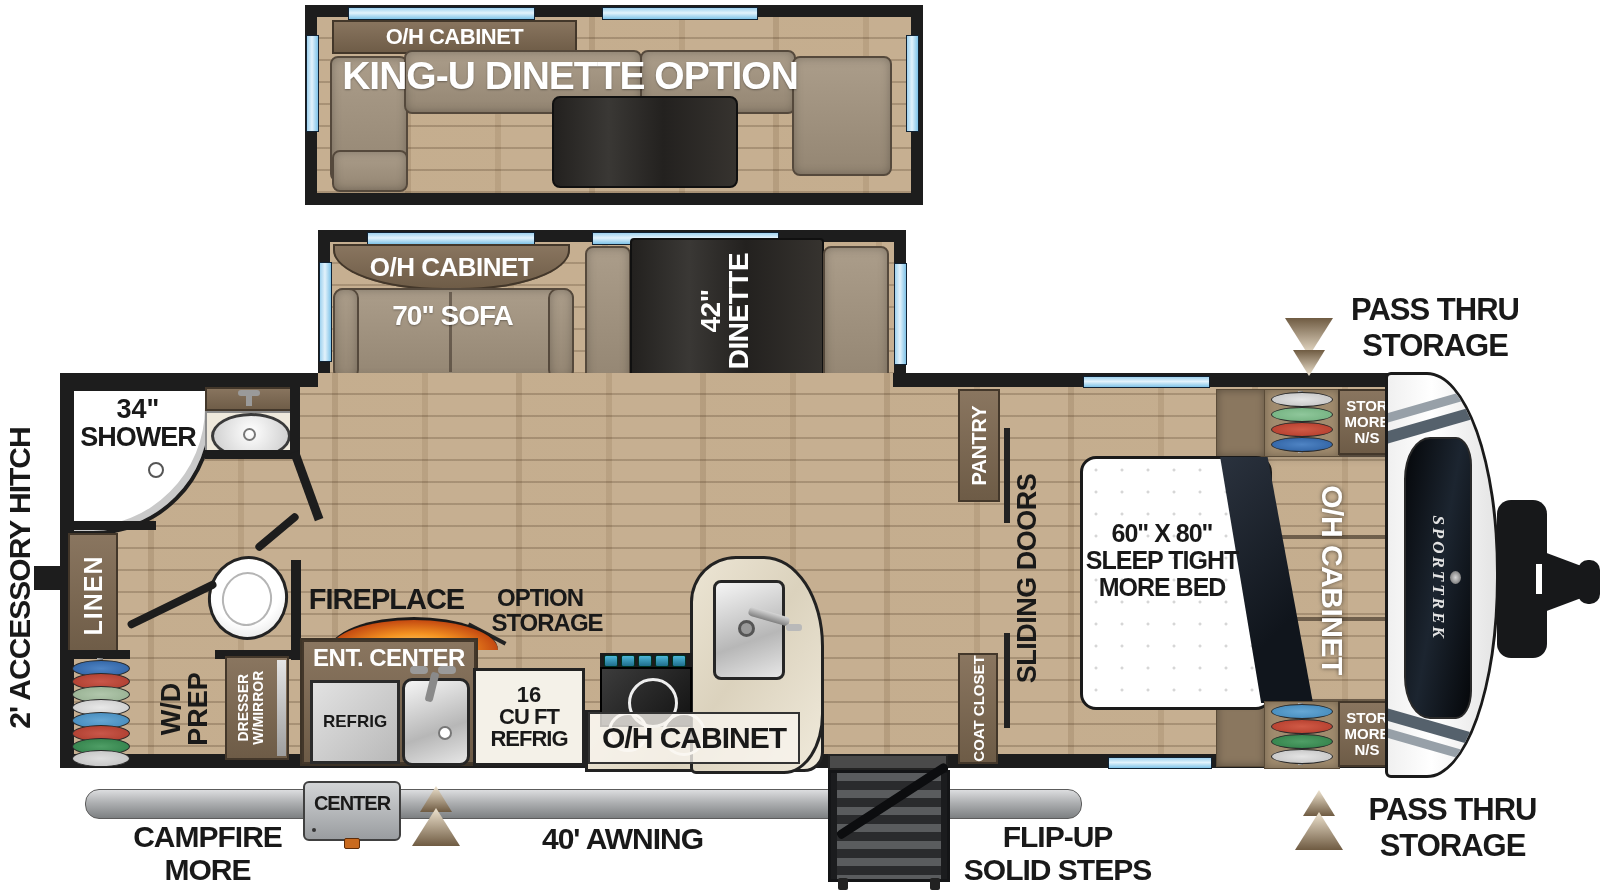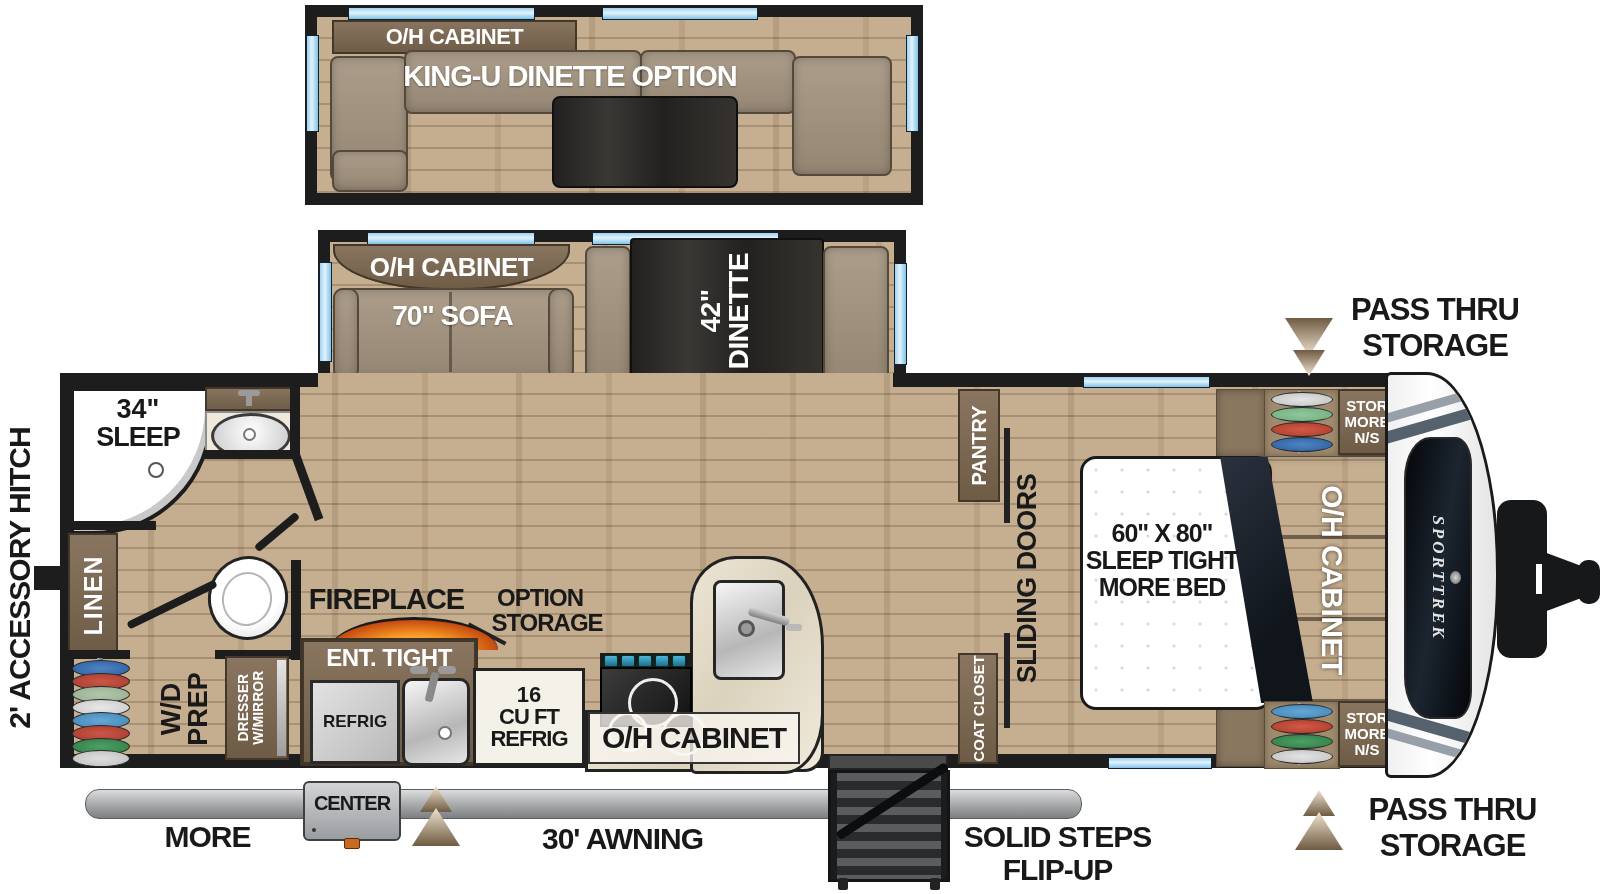--- a/index.html
+++ b/index.html
@@ -45,21 +45,21 @@
   <div class="abs cab" style="left:332px;top:20px;width:245px;height:34px;display:flex;align-items:center;justify-content:center;">
     <span class="lblW" style="font-size:22px;letter-spacing:-.5px;">O/H CABINET</span>
   </div>
   <div class="abs cushion" style="left:330px;top:56px;width:74px;height:122px;"></div>
   <div class="abs cushion" style="left:404px;top:50px;width:234px;height:60px;"></div>
   <div class="abs cushion" style="left:640px;top:50px;width:152px;height:60px;"></div>
   <div class="abs cushion" style="left:792px;top:56px;width:96px;height:116px;"></div>
   <div class="abs cushion" style="left:332px;top:150px;width:72px;height:38px;"></div>
   <div class="abs tableDark" style="left:552px;top:96px;width:182px;height:88px;"></div>
   <div class="abs lblW" style="left:330px;top:56px;width:480px;height:40px;display:flex;align-items:center;justify-content:center;">
-    <span style="font-size:29px;letter-spacing:-1px;text-shadow:0 1px 2px rgba(0,0,0,.35);">KING-U DINETTE OPTION</span>
+    <span style="font-size:39px;letter-spacing:-1px;text-shadow:0 1px 2px rgba(0,0,0,.35);">KING-U DINETTE OPTION</span>
   </div>
 
   <div class="abs wood" style="left:318px;top:230px;width:588px;height:158px;border:12px solid #1d1d1d;border-bottom:none;box-sizing:border-box;"></div>
   <div class="abs win" style="left:367px;top:232px;width:166px;height:11px;"></div>
   <div class="abs win" style="left:592px;top:232px;width:185px;height:11px;"></div>
   <div class="abs winv" style="left:319px;top:262px;width:11px;height:98px;"></div>
   <div class="abs winv" style="left:894px;top:263px;width:11px;height:100px;"></div>
   <div class="abs cab" style="left:333px;top:244px;width:237px;height:46px;border-radius:0 0 110px 110px / 0 0 40px 40px;display:flex;align-items:center;justify-content:center;">
     <span class="lblW" style="font-size:26px;letter-spacing:-.5px;">O/H CABINET</span>
   </div>
@@ -90,21 +90,21 @@
   <div class="abs" style="left:828px;top:754px;width:120px;height:16px;background:#4a4a4a;border:2px solid #222;box-sizing:border-box;"></div>
   <div class="abs win" style="left:1083px;top:376px;width:125px;height:10px;"></div>
   <div class="abs win" style="left:635px;top:757px;width:102px;height:10px;"></div>
   <div class="abs win" style="left:1108px;top:757px;width:102px;height:10px;"></div>
   <div class="abs wall" style="left:34px;top:566px;width:28px;height:24px;"></div>
 
   <div class="abs" style="left:70px;top:387px;width:135px;height:140px;background:#fff;border:4px solid #1d1d1d;border-radius:0 0 120px 0;box-shadow:inset -8px -8px 0 -4px #c9c9c9;"></div>
   <div class="abs" style="left:148px;top:462px;width:12px;height:12px;border:2px solid #555;border-radius:50%;"></div>
   <div class="abs lblB" style="left:72px;top:396px;width:132px;line-height:1.02;">
     <span style="display:block;font-size:27px;">34"</span>
-    <span style="display:block;font-size:27px;letter-spacing:-1px;">SLEEP</span>
+    <span style="display:block;font-size:27px;letter-spacing:-1px;">SHOWER</span>
   </div>
   <div class="abs cab" style="left:205px;top:387px;width:88px;height:24px;"></div>
   <div class="abs" style="left:238px;top:390px;width:22px;height:6px;background:#9a9a9a;border-radius:3px;"></div>
   <div class="abs" style="left:246px;top:390px;width:6px;height:16px;background:#9a9a9a;"></div>
   <div class="abs" style="left:205px;top:411px;width:88px;height:44px;background:#efe9dc;border:2px solid #8d8d8d;box-sizing:border-box;"></div>
   <div class="abs" style="left:211px;top:413px;width:74px;height:40px;border-radius:50%;background:radial-gradient(circle at 50% 40%,#ffffff,#c9c9c9);border:3px solid #3a3a3a;"></div>
   <div class="abs" style="left:243px;top:428px;width:9px;height:9px;border:2px solid #777;border-radius:50%;"></div>
   <div class="abs wall" style="left:205px;top:450px;width:95px;height:9px;"></div>
   <div class="abs wall" style="left:290px;top:387px;width:10px;height:70px;"></div>
   <div class="abs wall" style="left:290px;top:452px;width:9px;height:72px;transform-origin:top center;transform:rotate(-20deg);"></div>
@@ -150,21 +150,21 @@
   </div>
   <div class="abs lblB" style="left:470px;top:585px;width:140px;line-height:1.05;">
     <span style="display:block;font-size:24px;letter-spacing:-1px;">OPTION</span>
     <span style="display:block;font-size:24px;letter-spacing:-1px;margin-left:14px;">STORAGE</span>
   </div>
   <div class="abs" style="left:466px;top:632px;width:42px;height:4px;background:#222;transform:rotate(28deg);"></div>
   <div class="abs" style="left:330px;top:617px;width:168px;height:30px;border-radius:50% 50% 0 0 / 100% 100% 0 0;border-top:3px solid #1a1a1a;
               background:radial-gradient(ellipse at 50% 100%, #ffe08a 0%, #f59422 38%, #c84f12 68%, #571505 100%);"></div>
   <div class="abs cab" style="left:300px;top:638px;width:178px;height:128px;border:2px solid #3d3327;box-sizing:border-box;"></div>
   <div class="abs lblW" style="left:300px;top:644px;width:178px;">
-    <span style="font-size:24px;letter-spacing:-.5px;">ENT. TIGHT</span>
+    <span style="font-size:24px;letter-spacing:-.5px;">ENT. CENTER</span>
   </div>
   <div class="abs" style="left:310px;top:680px;width:84px;height:78px;background:linear-gradient(135deg,#e2e2e2,#b9b9b9);border:3px solid #2b2b2b;display:flex;align-items:center;justify-content:center;">
     <span class="lblB" style="font-size:17px;">REFRIG</span>
   </div>
   <div class="abs steel" style="left:402px;top:678px;width:62px;height:82px;border-radius:10px;"></div>
   <div class="abs" style="left:428px;top:672px;width:8px;height:30px;background:#8a8a8a;transform:rotate(14deg);border-radius:3px;"></div>
   <div class="abs" style="left:410px;top:666px;width:18px;height:8px;background:#9a9a9a;border-radius:4px;"></div>
   <div class="abs" style="left:438px;top:666px;width:18px;height:8px;background:#9a9a9a;border-radius:4px;"></div>
   <div class="abs" style="left:438px;top:726px;width:10px;height:10px;border:2px solid #777;border-radius:50%;background:#fff;"></div>
 
@@ -292,29 +292,30 @@
   <div class="abs" style="left:85px;top:789px;width:995px;height:28px;background:linear-gradient(180deg,#dcdddf,#aeb0b2 45%,#7d8082);border:1px solid #5c5c5c;border-radius:14px;"></div>
   <div class="abs" style="left:303px;top:781px;width:98px;height:60px;background:linear-gradient(180deg,#d2d4d6,#9a9da0);border:2px solid #404040;border-radius:6px;box-sizing:border-box;"></div>
   <div class="abs lblB" style="left:303px;top:792px;width:98px;">
     <span style="font-size:20px;letter-spacing:-1px;">CENTER</span>
   </div>
   <div class="abs" style="left:344px;top:838px;width:14px;height:9px;background:#c96a1e;border:1px solid #5c2c0a;border-radius:2px;"></div>
   <div class="abs" style="left:312px;top:828px;width:4px;height:4px;background:#333;border-radius:50%;"></div>
   <div class="abs tri-up" style="left:420px;top:786px;width:32px;height:26px;"></div>
   <div class="abs tri-up" style="left:412px;top:808px;width:48px;height:38px;"></div>
   <div class="abs lblB" style="left:105px;top:820px;width:205px;line-height:1.1;">
+    <span style="display:block;font-size:30px;letter-spacing:-1px;">CAMPFIRE</span>
     <span style="display:block;font-size:30px;letter-spacing:-1px;">MORE</span>
   </div>
   <div class="abs lblB" style="left:515px;top:822px;width:215px;">
-    <span style="font-size:30px;letter-spacing:-1px;">30' AWNING</span>
+    <span style="font-size:30px;letter-spacing:-1px;">40' AWNING</span>
   </div>
 
   <div class="abs" style="left:828px;top:770px;width:122px;height:112px;border:3px solid #141517;box-sizing:border-box;
               background:repeating-linear-gradient(180deg,#5a5c5e 0 8px,#2a2b2d 8px 17px);box-shadow:inset 6px 0 0 #1b1c1e, inset -6px 0 0 #1b1c1e;"></div>
   <div class="abs" style="left:838px;top:832px;width:130px;height:9px;background:#0c0d0f;border-radius:4px;transform-origin:left center;transform:rotate(-33deg);"></div>
   <div class="abs" style="left:838px;top:878px;width:10px;height:12px;background:#222;border-radius:2px;"></div>
   <div class="abs" style="left:930px;top:878px;width:10px;height:12px;background:#222;border-radius:2px;"></div>
   <div class="abs lblB" style="left:950px;top:820px;width:215px;line-height:1.1;">
+    <span style="display:block;font-size:30px;letter-spacing:-1px;">FLIP-UP</span>
     <span style="display:block;font-size:30px;letter-spacing:-1px;">SOLID STEPS</span>
-    <span style="display:block;font-size:30px;letter-spacing:-1px;">FLIP-UP</span>
   </div>
 
 </div>
 
 </body></html>

